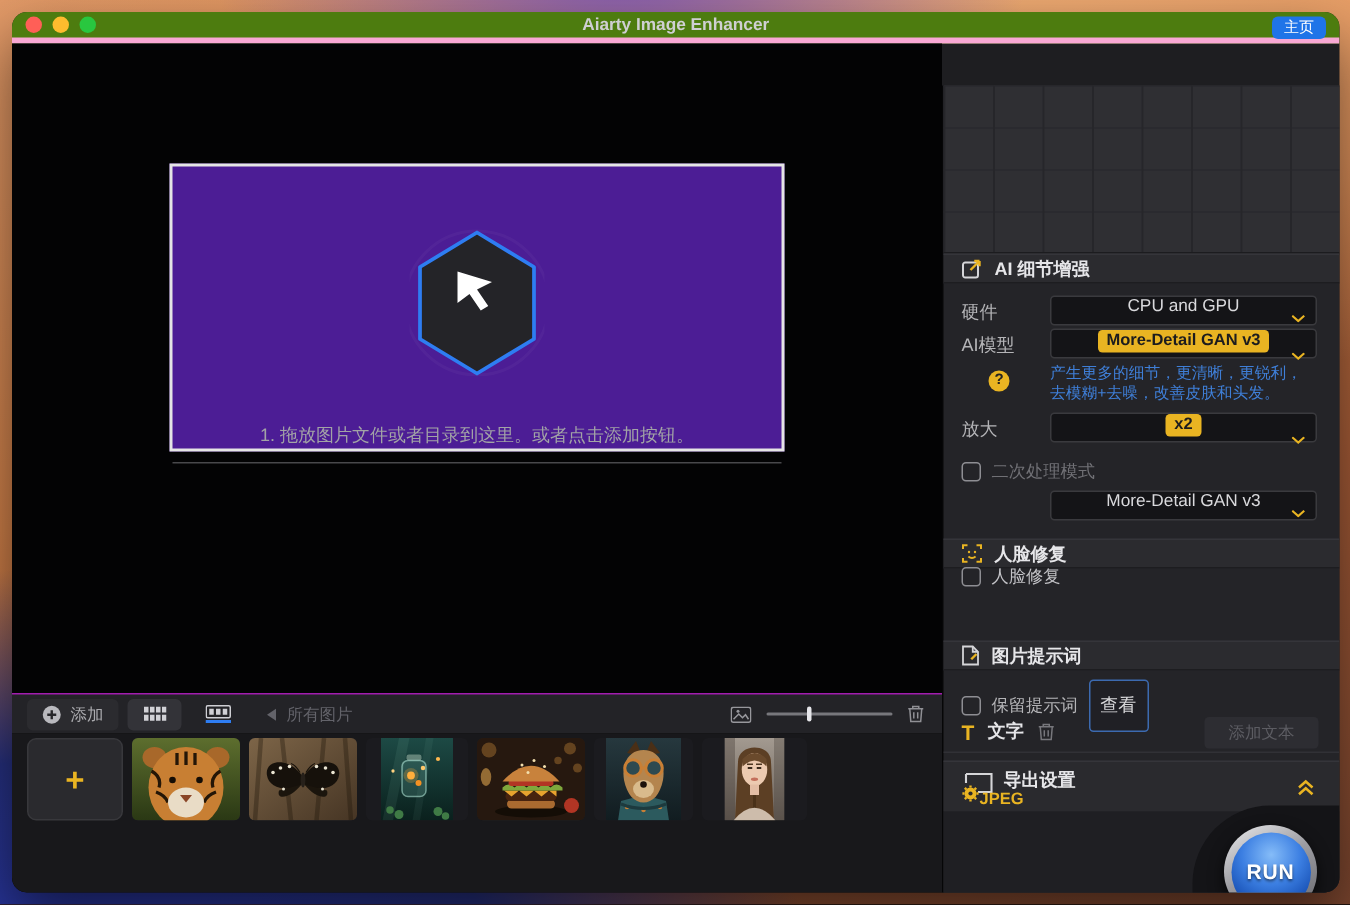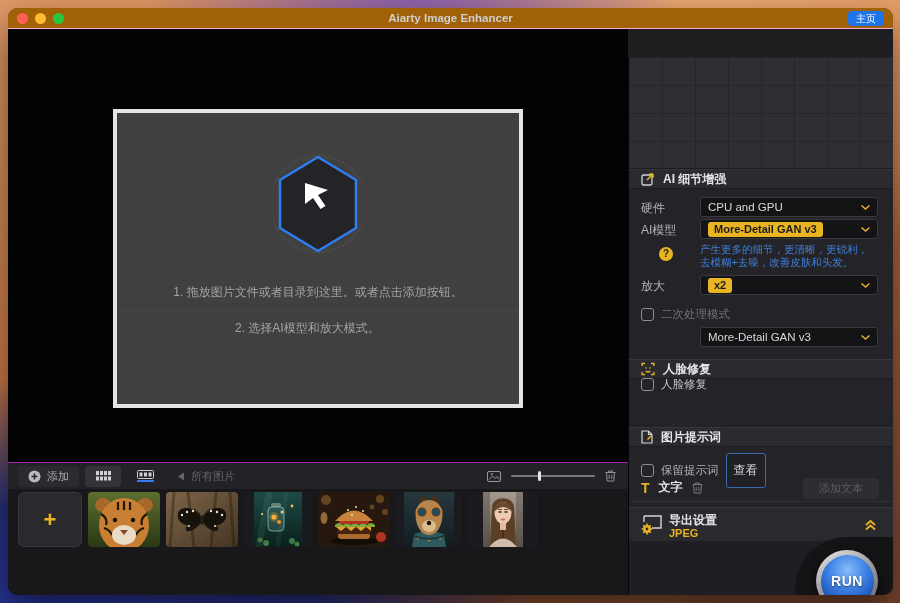--- a/index.html
+++ b/index.html
@@ -7,35 +7,35 @@
   .screen{position:relative;width:900px;height:603px;overflow:hidden;
     background:
       radial-gradient(80% 75% at 8% 112%, #2a39b4 0%, #26307f 38%, rgba(38,48,127,0) 66%),
       radial-gradient(55% 45% at 46% -4%, #7e58b8 0%, rgba(126,88,184,0) 55%),
       radial-gradient(120% 90% at 72% -12%, #f4b57c 0%, #e59a63 32%, rgba(229,154,99,0) 62%),
       linear-gradient(160deg, #e29a68 0%, #d08049 38%, #a85d38 68%, #7c462f 100%);
   }
   .window{position:absolute;left:8px;top:8px;width:885px;height:587px;border-radius:10px;
     overflow:hidden;background:#1e1e21;box-shadow:0 18px 40px rgba(0,0,0,.55);}
   
-  .titlebar{position:relative;height:21px;background:#a16207;border-bottom:1px solid #f9a8d4;
+  .titlebar{position:relative;height:21px;background:#4d7c0f;border-bottom:4px solid #f9a8d4;
     display:flex;align-items:center;}
   .traffic{display:flex;gap:7px;margin-left:9px;}
   .tl{width:11px;height:11px;border-radius:50%;}
   .tl.c{background:#ff5f57;} .tl.m{background:#febc2e;} .tl.z{background:#29c73f;}
   .win-title{position:absolute;left:0;right:0;text-align:center;font-size:11.5px;font-weight:bold;color:#cfcfd2;}
   .home-btn{position:absolute;right:9px;top:3px;height:15px;padding:0 8px;background:#1f74e8;border:none;
     border-radius:4px;color:#fff;font-size:10px;line-height:15px;cursor:pointer;}
   
   .content{position:relative;display:flex;height:566px;}
   .canvas{position:relative;width:620px;height:100%;background:#030304;}
   .panel{position:relative;width:265px;height:100%;background:#242428;border-left:1px solid #060607;margin-top:28px;}
   
-  .dropzone{position:absolute;left:105px;top:80px;width:410px;height:299px;background:#404040;
-    border:4px solid #e5e5e5;}
+  .dropzone{position:absolute;left:105px;top:80px;width:410px;height:192px;background:#4c1d95;
+    border:2px solid #e5e5e5;}
   .dz-top{position:relative;height:198px;border-bottom:1px solid #48484b;}
   .hex-wrap{position:absolute;left:50%;top:40px;transform:translateX(-50%);}
   .dz-step1{position:absolute;bottom:9px;left:0;right:0;text-align:center;font-size:12px;color:#a2a3a6;}
   .dz-bottom{position:relative;height:64px;}
   .dz-step2{position:absolute;left:118px;top:9px;font-size:12px;color:#a2a3a6;}
   .dz-step3{position:absolute;left:118px;top:33px;display:flex;align-items:center;gap:7px;font-size:12px;color:#a2a3a6;}
   .run-badge{width:25px;height:25px;border-radius:50%;border:2px solid #c6c6ca;
     background:radial-gradient(circle at 50% 32%, #74b2f4 0%, #2a6bd8 55%, #174a9f 100%);
     color:#fff;font-size:7px;font-weight:bold;display:flex;align-items:center;justify-content:center;
     box-shadow:0 1px 3px rgba(0,0,0,.6);}
@@ -61,41 +61,41 @@
   .plus-glyph{color:#e9b422;font-size:22px;font-weight:bold;line-height:1;}
   
   .grid-preview{position:absolute;left:0;right:0;top:0;height:112px;background:#2f2f33;
     background-image:linear-gradient(#26262a 1px,transparent 1px),linear-gradient(90deg,#26262a 1px,transparent 1px);
     background-size:33px 28px;border-bottom:1px solid #1c1c1f;}
   .sec{position:absolute;left:0;right:0;height:20px;background:#2b2b2f;border-top:1px solid #35353a;
     border-bottom:1px solid #1d1d20;display:flex;align-items:center;gap:8px;padding-left:12px;}
   .sec .t{font-size:12px;font-weight:bold;color:#e6e6e9;}
   .lab{position:absolute;left:12px;font-size:12px;color:#b4b4b7;}
   .dd{position:absolute;left:71px;width:178px;height:20px;background:#141417;border:1px solid #3a3a3e;
-    border-radius:3px;display:flex;align-items:center;padding:0 7px;cursor:pointer;}
+    border-radius:3px;display:flex;align-items:center;padding:0 7px;cursor:pointer;flex-direction:column;}
   .dd .val{font-size:11.5px;color:#d9d9dc;white-space:nowrap;}
   .dd .val.dim{color:#5f5f64;}
   .dd .pill{background:#e9b422;color:#1c1c1e;font-size:11px;font-weight:bold;height:15px;line-height:15px;
     padding:0 6px;border-radius:3px;white-space:nowrap;}
   .dd .chev{margin-left:auto;display:flex;}
   .cb-row{position:absolute;display:flex;align-items:center;gap:7px;cursor:pointer;}
   .cb{width:13px;height:13px;border:1.5px solid #8e8e93;border-radius:3px;background:transparent;flex:0 0 auto;}
   .cb-lab{font-size:11.5px;text-align:right;}
   .desc{position:absolute;left:71px;font-size:10.5px;line-height:13px;color:#3f7fd8;white-space:nowrap;}
   .help{position:absolute;left:30px;width:14px;height:14px;border-radius:50%;background:#e9b422;color:#222;
     font-size:10px;font-weight:bold;text-align:center;line-height:14px;}
   .view-btn{background:#202025;border:1px solid #3c6ab0;border-radius:3px;color:#d8d8da;
     font-size:12px;font-weight:normal;padding:8px 7px;cursor:pointer;}
   .addtext-btn{position:absolute;right:14px;background:#2d2d32;border:none;border-radius:3px;
     color:#5c5c62;font-size:11px;padding:3px 16px;}
   .divider{position:absolute;left:0;right:0;height:1px;background:#313136;}
   .export-row{position:absolute;left:0;right:0;top:450px;height:34px;background:#2a2a2e;
     border-top:1px solid #35353a;}
   .export-title{position:absolute;left:40px;top:4px;font-size:12px;font-weight:bold;color:#e6e6e9;}
-  .export-format{position:absolute;left:40px;top:19px;font-size:11px;font-weight:bold;color:#e9b422;}
+  .export-format{position:absolute;left:24px;top:19px;font-size:11px;font-weight:bold;color:#e9b422;}
   .panel-footer{position:absolute;left:0;right:0;top:484px;bottom:0;background:#1f1f23;}
   .run-plate{position:absolute;right:0;bottom:0;width:98px;height:86px;background:#141417;
     border-top-left-radius:52px;}
   .run-outer{position:absolute;right:15px;bottom:11px;width:62px;height:62px;border-radius:50%;
     background:linear-gradient(150deg,#ececee 0%,#9c9ca1 45%,#636369 100%);
     display:flex;align-items:center;justify-content:center;cursor:pointer;box-shadow:0 4px 10px rgba(0,0,0,.7);}
   .run-inner{width:53px;height:53px;border-radius:50%;
     background:radial-gradient(circle at 50% 28%,#85bcf8 0%,#3c7fe2 42%,#1c56ba 72%,#123f8e 100%);
     display:flex;align-items:center;justify-content:center;color:#fff;font-weight:bold;font-size:14px;
     letter-spacing:.5px;text-shadow:0 1px 2px rgba(0,0,0,.55);}
@@ -127,21 +127,20 @@
             <div class="hex-wrap">
               <svg width="90" height="100" viewBox="0 0 90 100">
                 <circle cx="45" cy="51" r="48" fill="none" stroke="rgba(255,255,255,0.035)" stroke-width="2"></circle>
                 <polygon points="45,4 83,27 83,75 45,98 7,75 7,27" fill="#242428" stroke="#2e7df2" stroke-width="2.5" stroke-linejoin="round"></polygon>
                 <path d="M32,30 L55,37 L45,42 L52.5,53 L47.5,56 L40,45 L32,51 Z" fill="#ffffff"></path>
               </svg>
             </div>
             <div class="dz-step1">1. 拖放图片文件或者目录到这里。或者点击添加按钮。</div>
           </div>
           <div class="dz-bottom">
-            <div class="dz-step2">2. 选择AI模型和放大模式。</div>
           </div>
         </div>
 
         <div class="toolbar">
           <button class="add-btn">
             <span class="icon">
               <svg width="13" height="13">
                   <circle cx="6.5" cy="6.5" r="6" fill="#b9b9be"></circle>
                   <path d="M6.5,3.5 V9.5 M3.5,6.5 H9.5" stroke="#26262a" stroke-width="1.6"></path>
                 </svg>

